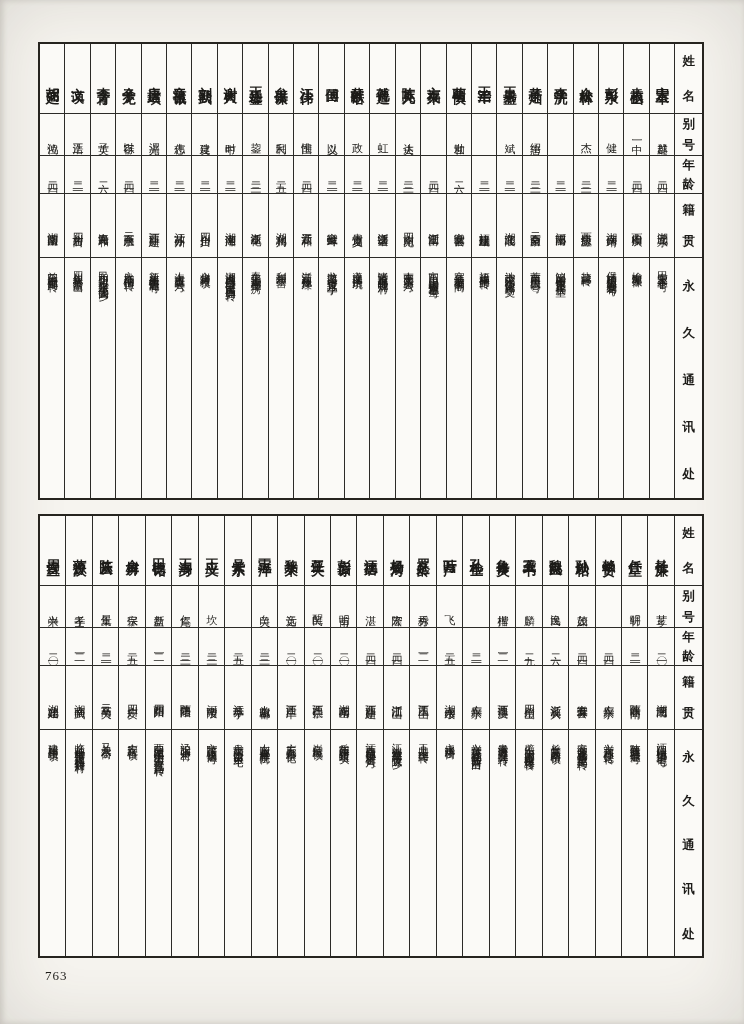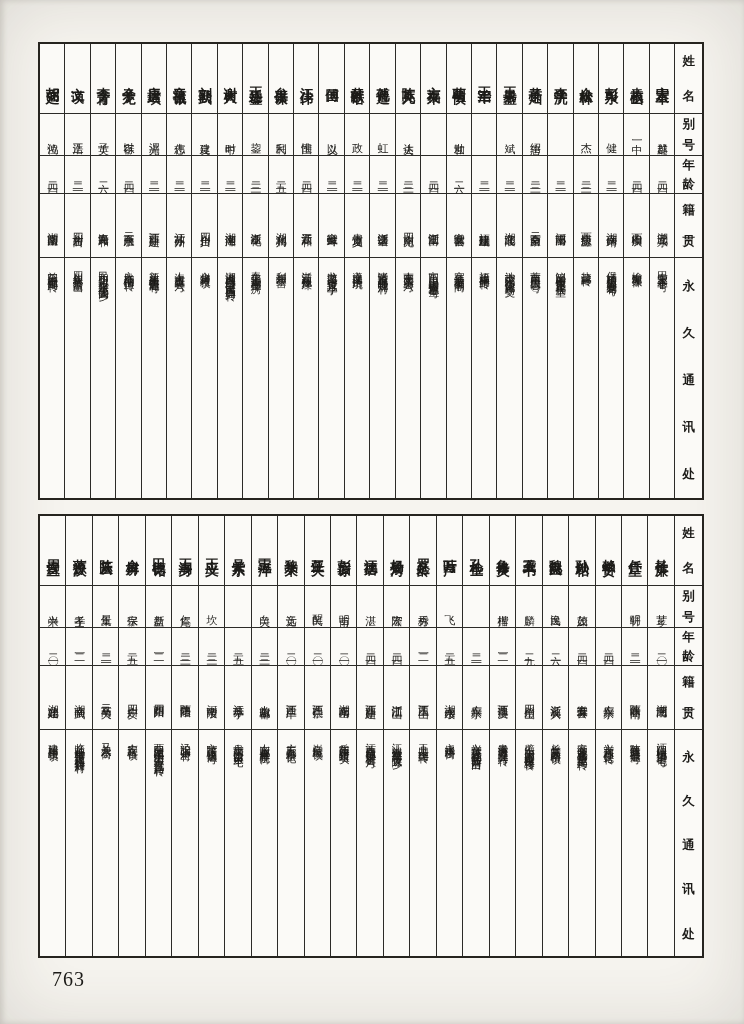--- a/index.html
+++ b/index.html
@@ -52,22 +52,22 @@
   .c-address .vtext{
     font-size:10.5px;line-height:12px;letter-spacing:1.5px;
     height:96%;
   }
   .hcell{
     display:flex;flex-direction:column;
     justify-content:space-around;align-items:center;
   }
   .hchar{font-size:12.5px;font-weight:600;line-height:1;}
   .page-number{
-    position:absolute;left:52px;top:968px;
-    font-size:20px;letter-spacing:1px;
+    position:absolute;left:45px;top:968px;
+    font-size:13px;letter-spacing:1px;
   }
 </style>
 </head>
 <body>
 
 <div class="scan-shade"></div>
 
 <div class="table-wrap" id="table-0">
     <div class="col">
       <div class="cell c-name">

